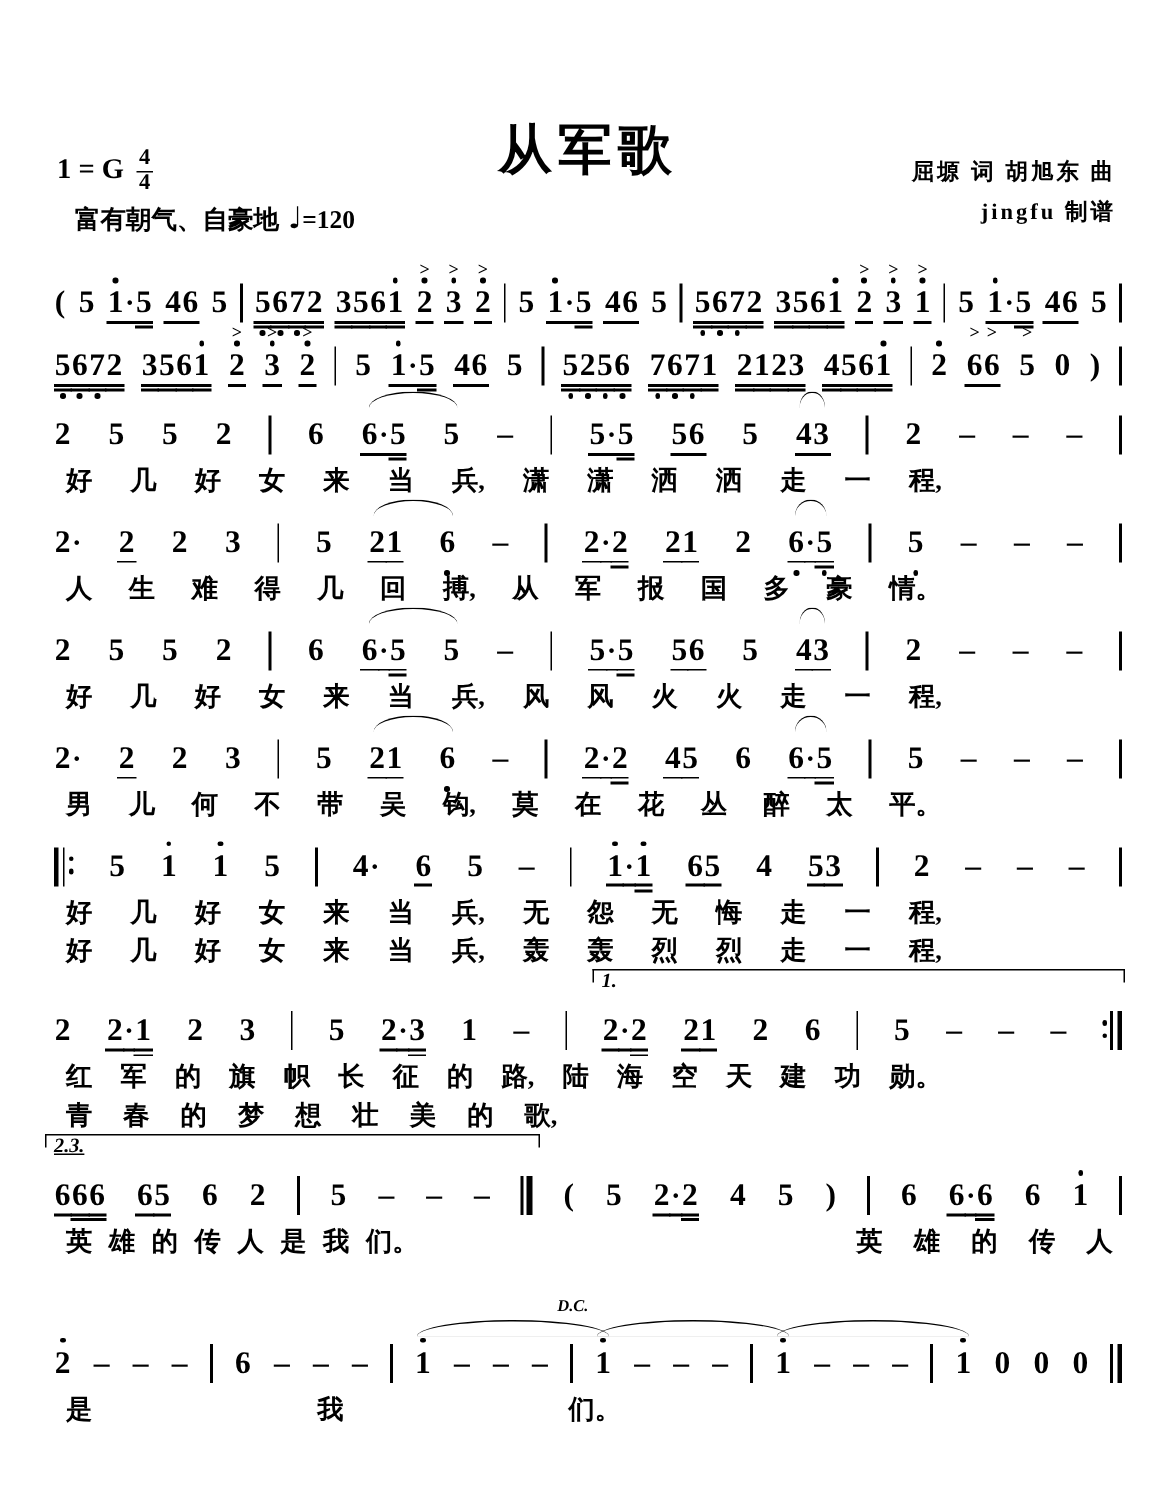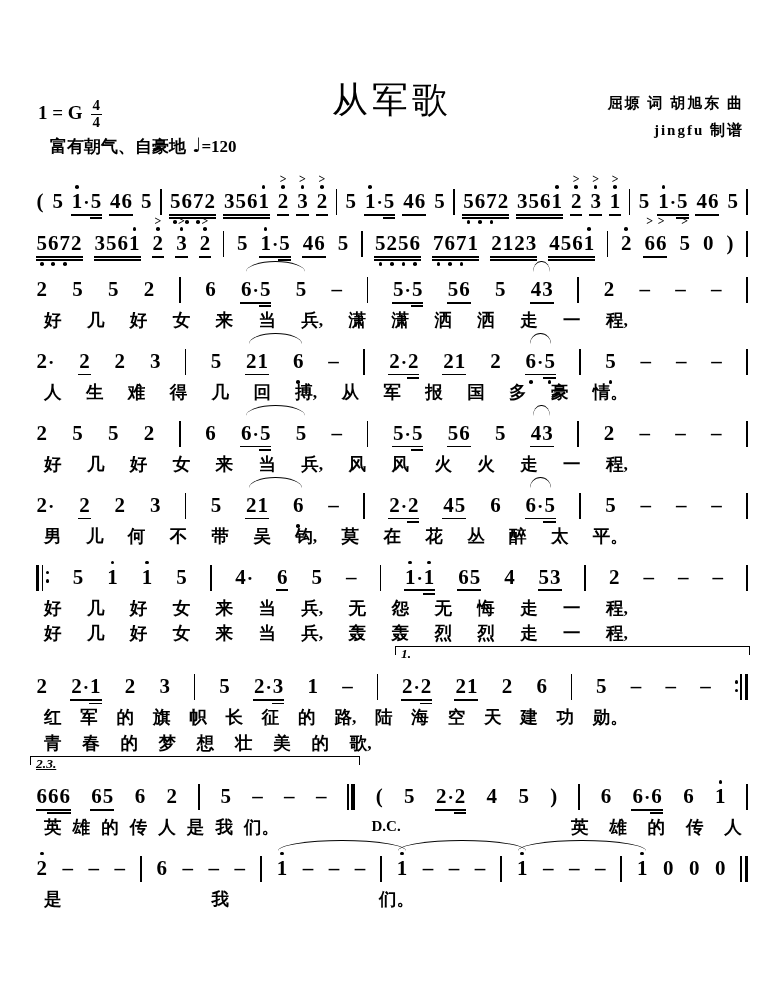--- a/index.html
+++ b/index.html
@@ -3,29 +3,29 @@
 <meta charset="utf-8">
 <style>
   html,body{margin:0;padding:0;background:#ffffff;}
   body{width:778px;height:1004px;overflow:hidden;color:#000;
        font-family:"Liberation Serif","DejaVu Serif",serif;}
   .sheet{position:relative;width:778px;height:1004px;box-sizing:border-box;
          padding:76px 30px 0 36px;background:#fff;}
   
   .header{position:relative;height:96px;}
   .title{position:absolute;left:50%;transform:translateX(-50%);top:0;
-         font-size:36px;font-weight:normal;letter-spacing:4px;white-space:nowrap;}
+         font-size:36px;font-weight:bold;letter-spacing:4px;white-space:nowrap;}
   .keytime{position:absolute;left:2px;top:22px;font-size:19px;font-weight:bold;}
   .ts{display:inline-block;vertical-align:middle;margin-left:8px;text-align:center;
       font-size:15px;font-weight:bold;line-height:1.05;}
   .tst{display:block;border-bottom:1.5px solid #000;padding:0 2px;}
   .tsb{display:block;padding:0 2px;}
   .tempo{position:absolute;left:14px;top:57px;font-size:17px;font-weight:bold;}
   .qnote{font-family:"DejaVu Sans",sans-serif;font-size:20px;margin-left:6px;}
-  .credits{position:absolute;right:4px;top:14px;text-align:right;font-size:15px;
+  .credits{position:absolute;right:4px;top:26px;text-align:right;font-size:15px;
            font-weight:bold;line-height:1.8;letter-spacing:2px;}
   
   .line{margin-bottom:22px;}
   .line1{margin-bottom:16px;}.line2{margin-bottom:20px;}
   .line3,.line4,.line5,.line6{margin-bottom:8px;}
   .line7{margin-bottom:0;}
   .line8 .notes-row{margin-top:26px;}
   .line9 .notes-row{margin-top:26px;}
   .line9{margin-bottom:6px;}
   .notes-row{display:flex;justify-content:space-between;align-items:flex-end;
@@ -56,21 +56,21 @@
   .volta-label{position:absolute;top:-24px;font-size:13.5px;font-weight:bold;
                font-style:italic;padding-left:4px;}
   
   .lyrics-row{display:flex;justify-content:space-between;width:82%;
               font-size:17.5px;font-weight:bold;margin:10px 0 0 8px;line-height:1.25;}
   .lyrics-row.second{margin-top:4px;}
   .line8 .lyrics-row.second{width:46%;}
   .l9row{display:flex;width:100%;margin:10px 0 0 8px;align-items:flex-start;
          font-size:17.5px;font-weight:bold;line-height:1.25;}
   .l9row .g1{width:33%;display:flex;justify-content:space-between;}
-  .l9row .dc{margin-left:13%;font-size:15px;font-weight:bold;}
+  .l9row .dc{margin-left:13%;font-size:11px;font-style:italic;font-weight:bold;margin-top:48px;}
   .l9row .g2{margin-left:auto;margin-right:2%;width:24%;display:flex;
              justify-content:space-between;}
   .lyrics-row.sparse{width:auto;justify-content:flex-start;}
   .lyrics-row.sparse span{margin-right:150px;}
 </style>
 </head>
 <body>
 
 <div class="sheet">
   <div class="header">

